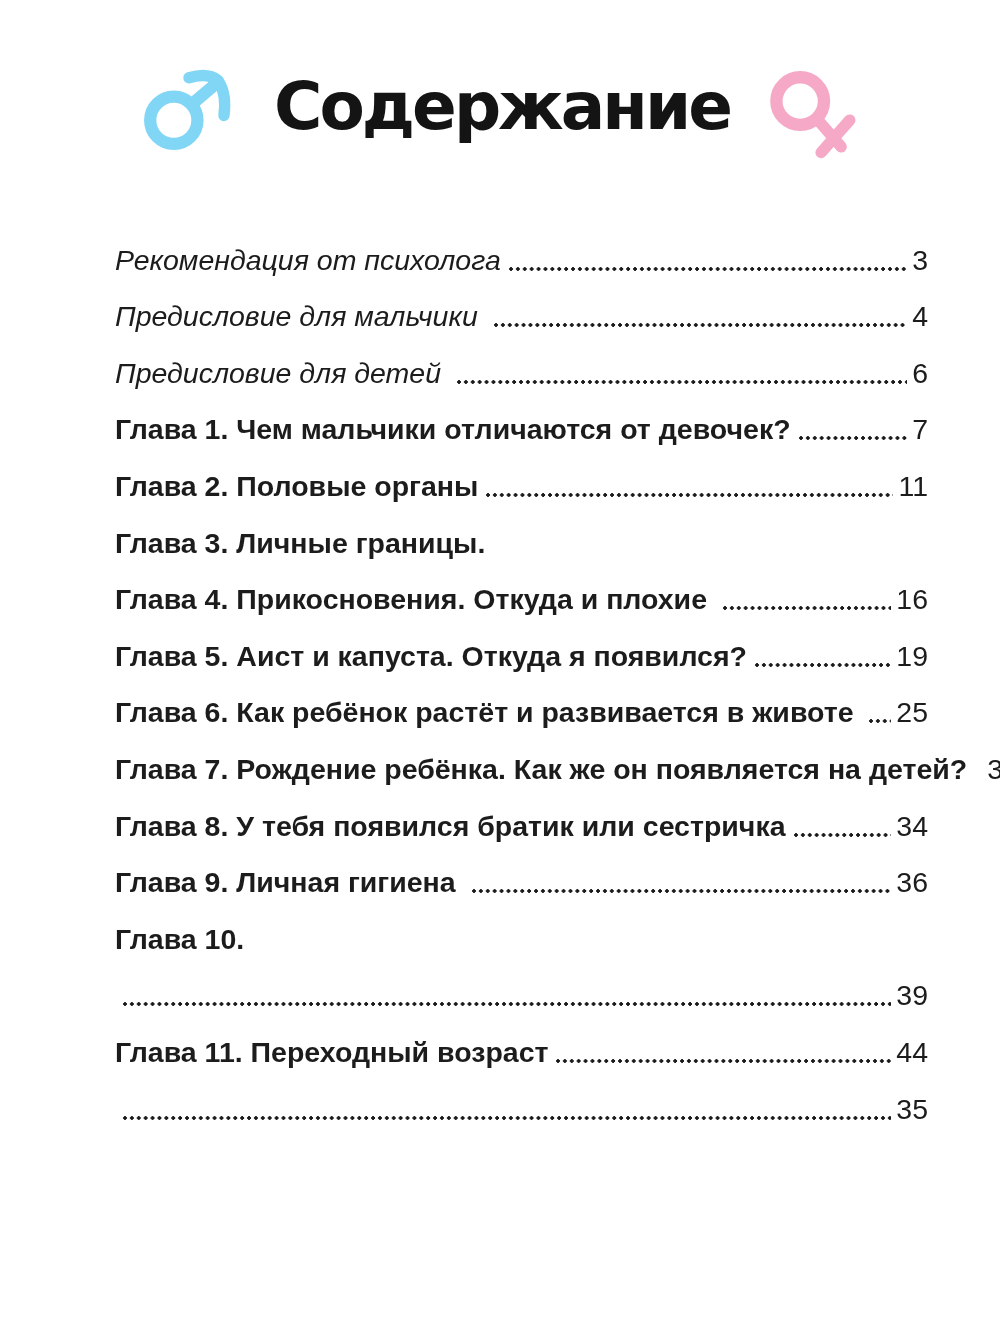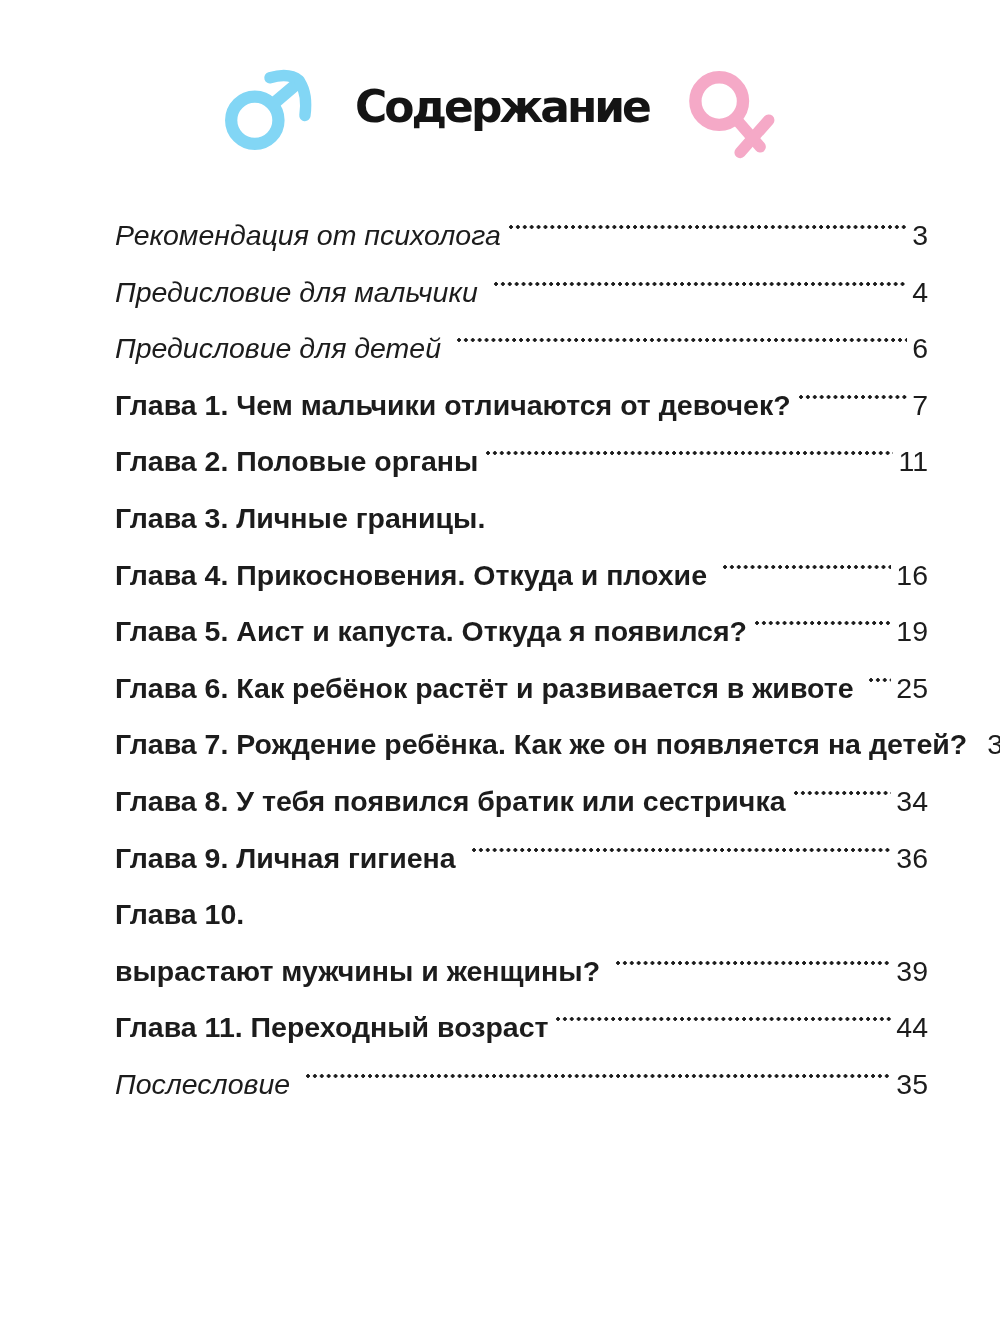--- a/index.html
+++ b/index.html
@@ -7,31 +7,31 @@
   body { font-family:"Liberation Sans","DejaVu Sans",sans-serif; color:#1c1c1c; }
 
   .page { width:1000px; height:1331px; background:#ffffff; position:relative; }
 
   
   .header {
     display:flex; justify-content:center; align-items:center;
     gap:34px; padding-top:42px; height:170px;
   }
   .page-title {
-    font-size:44px; font-weight:700; letter-spacing:-3px; color:#141414;
+    font-size:66px; font-weight:700; letter-spacing:-3px; color:#141414;
     font-family:"DejaVu Sans","Liberation Sans",sans-serif;
   }
   .sym { flex:0 0 auto; }
   .sym.male { margin-top:8px; }
   .sym.female { margin-top:18px; }
 
   
   .toc { padding:50px 72px 0 115px; }
   .toc-row {
-    display:flex; 
+    display:flex; align-items:flex-end;
     height:56.6px; font-size:28.5px; line-height:1.12;
     white-space:nowrap;
   }
   .prefix { font-weight:700; white-space:pre; }
   .entry-title { font-weight:700; white-space:pre; }
   .toc-row.italic .entry-title { font-weight:400; font-style:italic; }
   .leader {
     flex:1 1 auto; height:12px; min-width:0;
     margin:0 5px 3px 7px;
     background-image:radial-gradient(circle at 3px 7px, #1b1b1b 1.55px, rgba(0,0,0,0) 2px);
@@ -151,33 +151,31 @@
     </div>
 
     <div class="toc-row chapter no-page">
       <span class="prefix">Глава 10. </span>
       <span class="leader"></span>
 
     </div>
 
     <div class="toc-row chapter">
       <span class="prefix"></span>
-      <span class="entry-title">вырастают мужчины и женщины? </span>
       <span class="leader"></span>
       <span class="pagenum">39</span>
     </div>
 
     <div class="toc-row chapter">
       <span class="prefix">Глава 11. </span>
       <span class="entry-title">Переходный возраст</span>
       <span class="leader"></span>
       <span class="pagenum">44</span>
     </div>
 
     <div class="toc-row italic">
       <span class="prefix"></span>
-      <span class="entry-title">Послесловие </span>
       <span class="leader"></span>
       <span class="pagenum">35</span>
     </div>
   </div>
 
 </div>
 
 </body></html>

